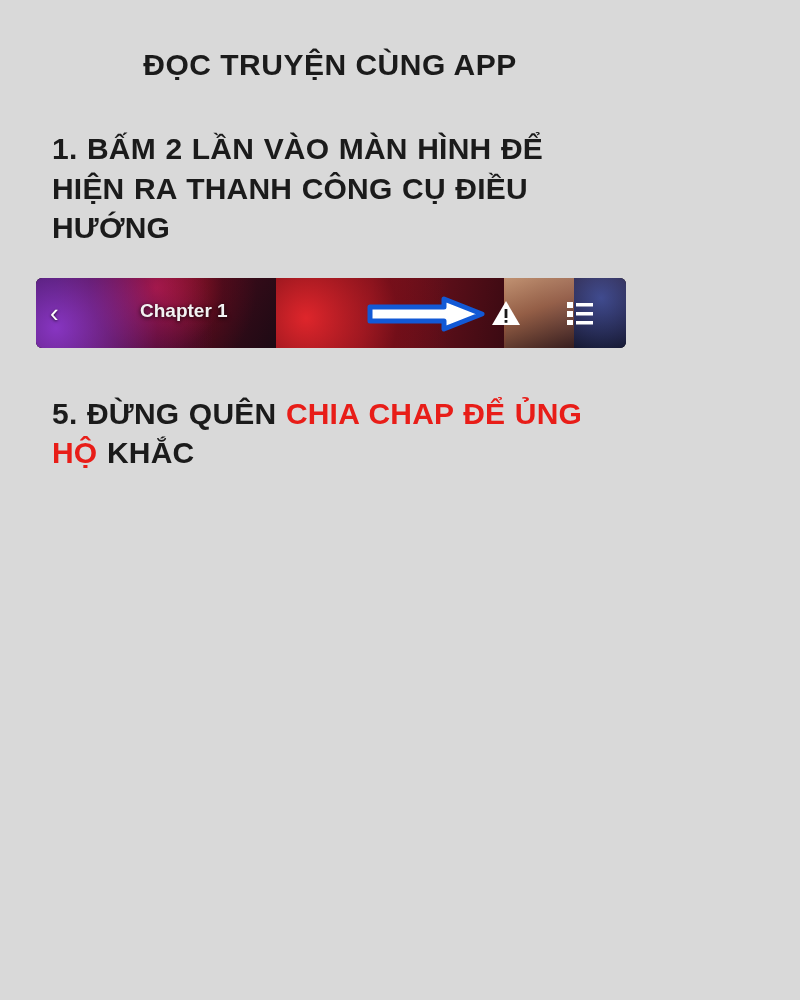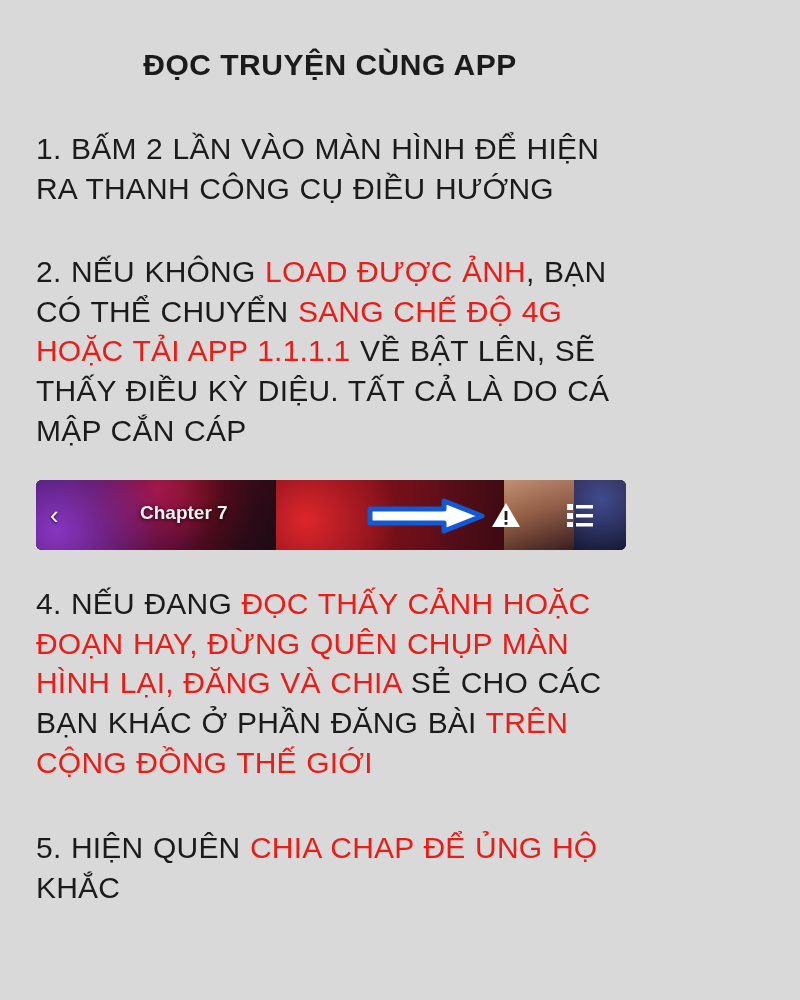--- a/index.html
+++ b/index.html
@@ -27,25 +27,25 @@
     letter-spacing: 0.5px;
     color: #1b1b1b;
     padding-top: 48px;
     line-height: 1.1;
   }
   .body-block {
     padding: 0 36px;
   }
   .para {
     font-size: 30px;
-    font-weight: normal;
+    font-weight: bold;
     color: #1b1b1b;
     line-height: 1.32;
     letter-spacing: 0.2px;
-    margin: 0;
+    margin: 16px;
     word-spacing: 1px;
   }
   .p1 { margin-top: 48px; }
   .p2 { margin-top: 44px; }
   .p3 { margin-top: 46px; }
   .p4 { margin-top: 34px; }
   .p5 { margin-top: 46px; }
   .hl {
     color: #e81d18;
   }
@@ -132,35 +132,31 @@
 
   <div class="title">ĐỌC TRUYỆN CÙNG APP</div>
 
   <div class="body-block">
 
     <p class="para p1">
       <span>1.</span>
       <span>BẤM 2 LẦN VÀO MÀN HÌNH ĐỂ HIỆN RA THANH CÔNG CỤ ĐIỀU HƯỚNG</span>
     </p>
 
-    <p class="para p2">
-      <span>2.</span>
-      <span>NẾU KHÔNG </span><span class="hl">LOAD ĐƯỢC ẢNH</span><span>, BẠN CÓ THỂ CHUYỂN </span><span class="hl">SANG CHẾ ĐỘ 4G HOẶC TẢI APP 1.1.1.1</span><span> VỀ BẬT LÊN, SẼ THẤY ĐIỀU KỲ DIỆU. TẤT CẢ LÀ DO CÁ MẬP CẮN CÁP</span>
-    </p>
 
 
     <div class="toolbar-shot">
       <div class="ts-left"></div>
       <div class="ts-mid"></div>
       <div class="ts-right"></div>
       <div class="ts-face"></div>
 
       <div class="ts-back">‹</div>
 
-      <div class="ts-chapter">Chapter 7</div>
+      <div class="ts-chapter">Chapter 1</div>
 
       <svg class="ts-arrow" viewBox="0 0 120 36">
         <path d="M4 11 H78 V3 L116 18 L78 33 V25 H4 Z" fill="#ffffff" stroke="#1259d6" stroke-width="5" stroke-linejoin="round"></path>
       </svg>
 
       <svg class="ts-warning" viewBox="0 0 30 28">
         <path d="M15 2 L29 26 H1 Z" fill="#ffffff"></path>
         <rect x="13.6" y="10" width="2.8" height="9" fill="#1a1a1a"></rect>
         <rect x="13.6" y="21" width="2.8" height="2.8" fill="#1a1a1a"></rect>
       </svg>
@@ -168,24 +164,20 @@
       <svg class="ts-list" viewBox="0 0 28 26">
         <rect x="1" y="2" width="6" height="6" fill="#ffffff"></rect>
         <rect x="10" y="3" width="17" height="3.5" fill="#ffffff"></rect>
         <rect x="1" y="11" width="6" height="6" fill="#ffffff"></rect>
         <rect x="10" y="12" width="17" height="3.5" fill="#ffffff"></rect>
         <rect x="1" y="20" width="6" height="5" fill="#ffffff"></rect>
         <rect x="10" y="21" width="17" height="3.5" fill="#ffffff"></rect>
       </svg>
     </div>
 
-    <p class="para p4">
-      <span>4.</span>
-      <span>NẾU ĐANG </span><span class="hl">ĐỌC THẤY CẢNH HOẶC ĐOẠN HAY, ĐỪNG QUÊN CHỤP MÀN HÌNH LẠI, ĐĂNG VÀ CHIA</span><span> SẺ CHO CÁC BẠN KHÁC Ở PHẦN ĐĂNG BÀI </span><span class="hl">TRÊN CỘNG ĐỒNG THẾ GIỚI</span>
-    </p>
 
     <p class="para p5">
       <span>5.</span>
-      <span>HIỆN QUÊN </span><span class="hl">CHIA CHAP ĐỂ ỦNG HỘ</span><span> KHẮC</span>
+      <span>ĐỪNG QUÊN </span><span class="hl">CHIA CHAP ĐỂ ỦNG HỘ</span><span> KHẮC</span>
     </p>
 
   </div>
 </div>
 
 </body></html>

